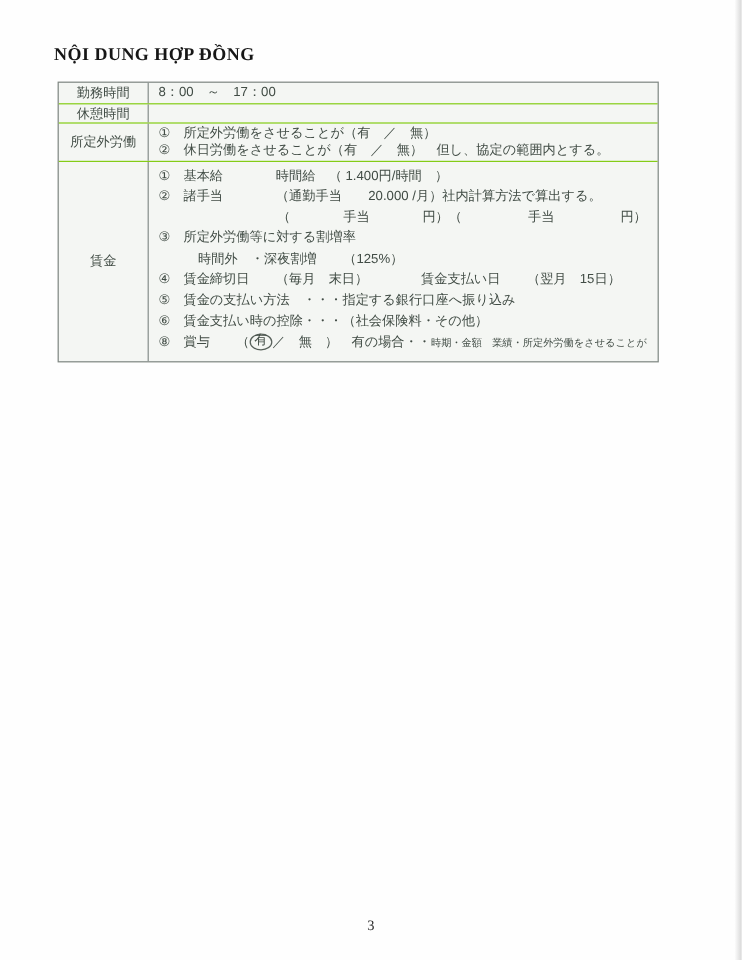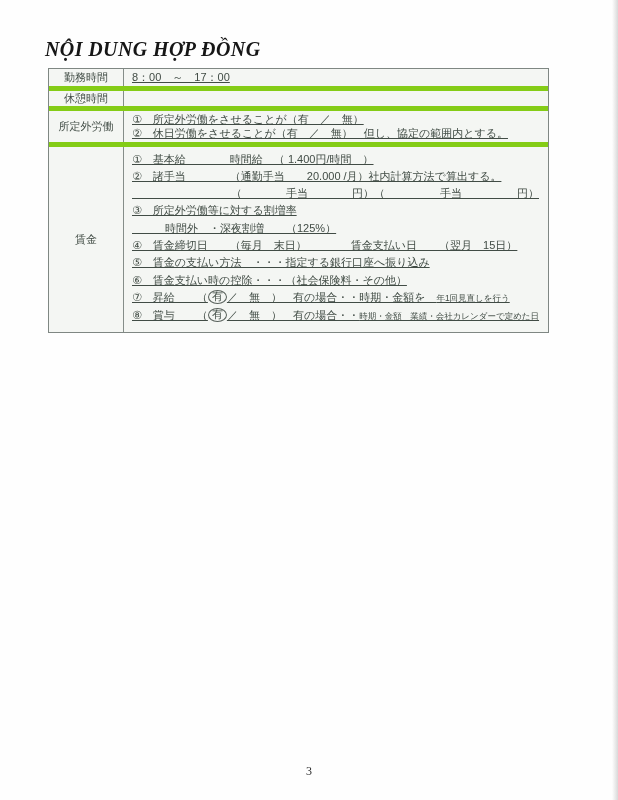--- a/index.html
+++ b/index.html
@@ -15,44 +15,44 @@
     width:618px; height:800px;
     background:#fefefe;
   }
   .scan-edge {
     position:absolute; top:0; right:0; width:6px; height:100%;
     background:linear-gradient(to right, rgba(130,130,130,0), rgba(130,130,130,0.30));
   }
   .title {
     position:absolute; left:45px; top:38px;
     font-family:"Liberation Serif","DejaVu Serif",serif;
-    font-weight:bold; font-style:italic;
-    font-size:20px; letter-spacing:0.4px;
+    font-weight:bold; 
+    font-size:15px; letter-spacing:0.4px;
     color:#161616;
     white-space:pre;
   }
   .ctable {
     position:absolute; left:48px; top:68px; width:501px;
     border:1px solid #7f8783;
     background:#f4f6f3;
     box-sizing:border-box;
   }
-  .trow { display:flex; border-bottom:5px solid #84cc16; }
+  .trow { display:flex; border-bottom:1px solid #84cc16; }
   .trow:last-child { border-bottom:none; }
   .label-cell {
     flex:0 0 74px; width:74px;
     border-right:1px solid #858d89;
     display:flex; align-items:center; justify-content:center;
     font-size:11px; color:#414c45;
     text-align:center;
   }
   .content-cell { flex:1; padding:1px 8px; min-width:0; }
   .line {
     font-size:11px; line-height:14.5px;
-    white-space:pre; color:#414c45;text-decoration:underline;
+    white-space:pre; color:#414c45;
   }
   
   .trow:last-child .content-cell { padding:4px 8px 7px; }
   .trow:last-child .line { line-height:17.3px; }
   .sm { font-size:8.5px; }
   .circled {
     display:inline-block;
     border:1px solid #565f59;
     border-radius:50%;
     padding:0 3px 1px 3px;
@@ -92,20 +92,19 @@
         <div class="label-cell">賃金</div>
         <div class="content-cell">
           <div class="line"><span>①　基本給　　　　時間給　（ 1.400円/時間　）</span></div>
           <div class="line"><span>②　諸手当　　　　（通勤手当　　20.000 /月）社内計算方法で算出する。</span></div>
           <div class="line"><span>　　　　　　　　　（　　　　手当　　　　円）（　　　　　手当　　　　　円）</span></div>
           <div class="line"><span>③　所定外労働等に対する割増率</span></div>
           <div class="line"><span>　　　時間外　・深夜割増　　（125%）</span></div>
           <div class="line"><span>④　賃金締切日　　（毎月　末日）　　　　賃金支払い日　　（翌月　15日）</span></div>
           <div class="line"><span>⑤　賃金の支払い方法　・・・指定する銀行口座へ振り込み</span></div>
           <div class="line"><span>⑥　賃金支払い時の控除・・・（社会保険料・その他）</span></div>
-          <div class="line"><span>⑦　昇給　　（</span><span class="circled">有</span><span>／　無　）　有の場合・・時期・金額を　</span><span class="sm">年1回見直しを行う</span></div>
-          <div class="line"><span>⑧　賞与　　（</span><span class="circled">有</span><span>／　無　）　有の場合・・</span><span class="sm">時期・金額　業績・会社カレンダーで定めた日</span></div>
+          <div class="line"><span>⑧　賞与　　（</span><span class="circled">有</span><span>／　無　）　有の場合・・</span><span class="sm">時期・金額　業績・所定外労働をさせることが</span></div>
         </div>
       </div>
     </div>
   <div class="page-number">3</div>
   <div class="scan-edge"></div>
 </div>
 
 </body></html>

